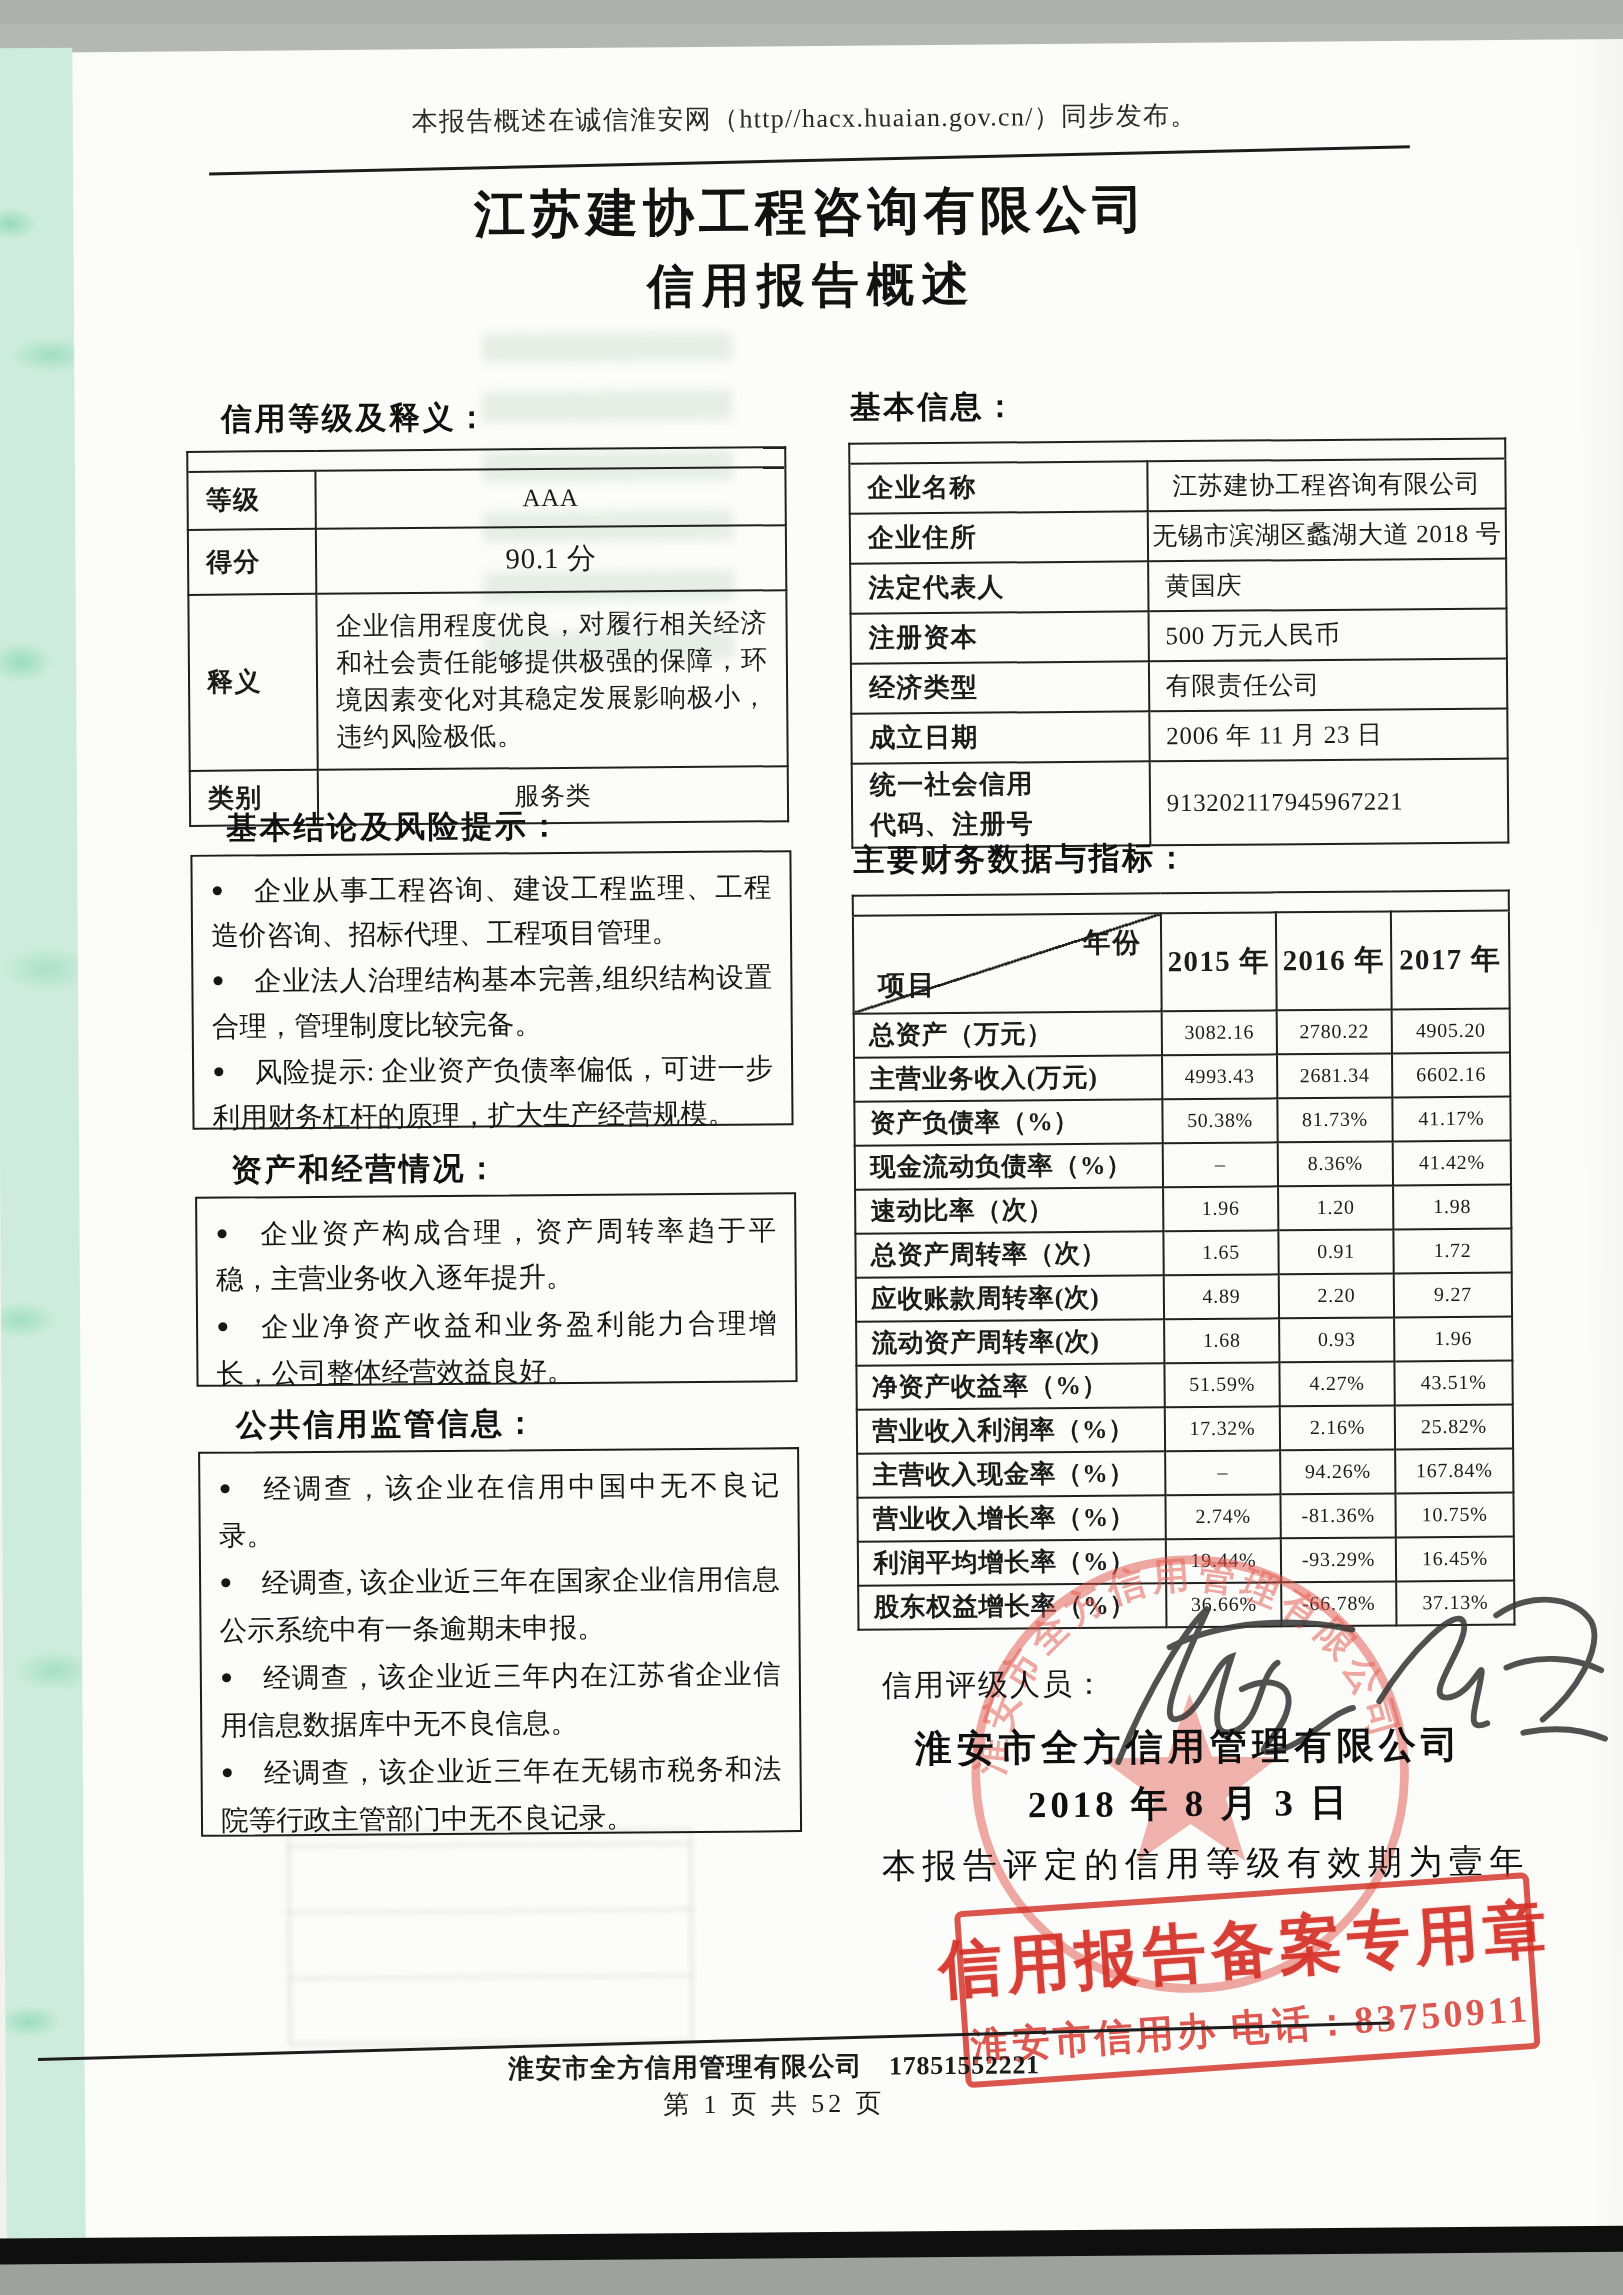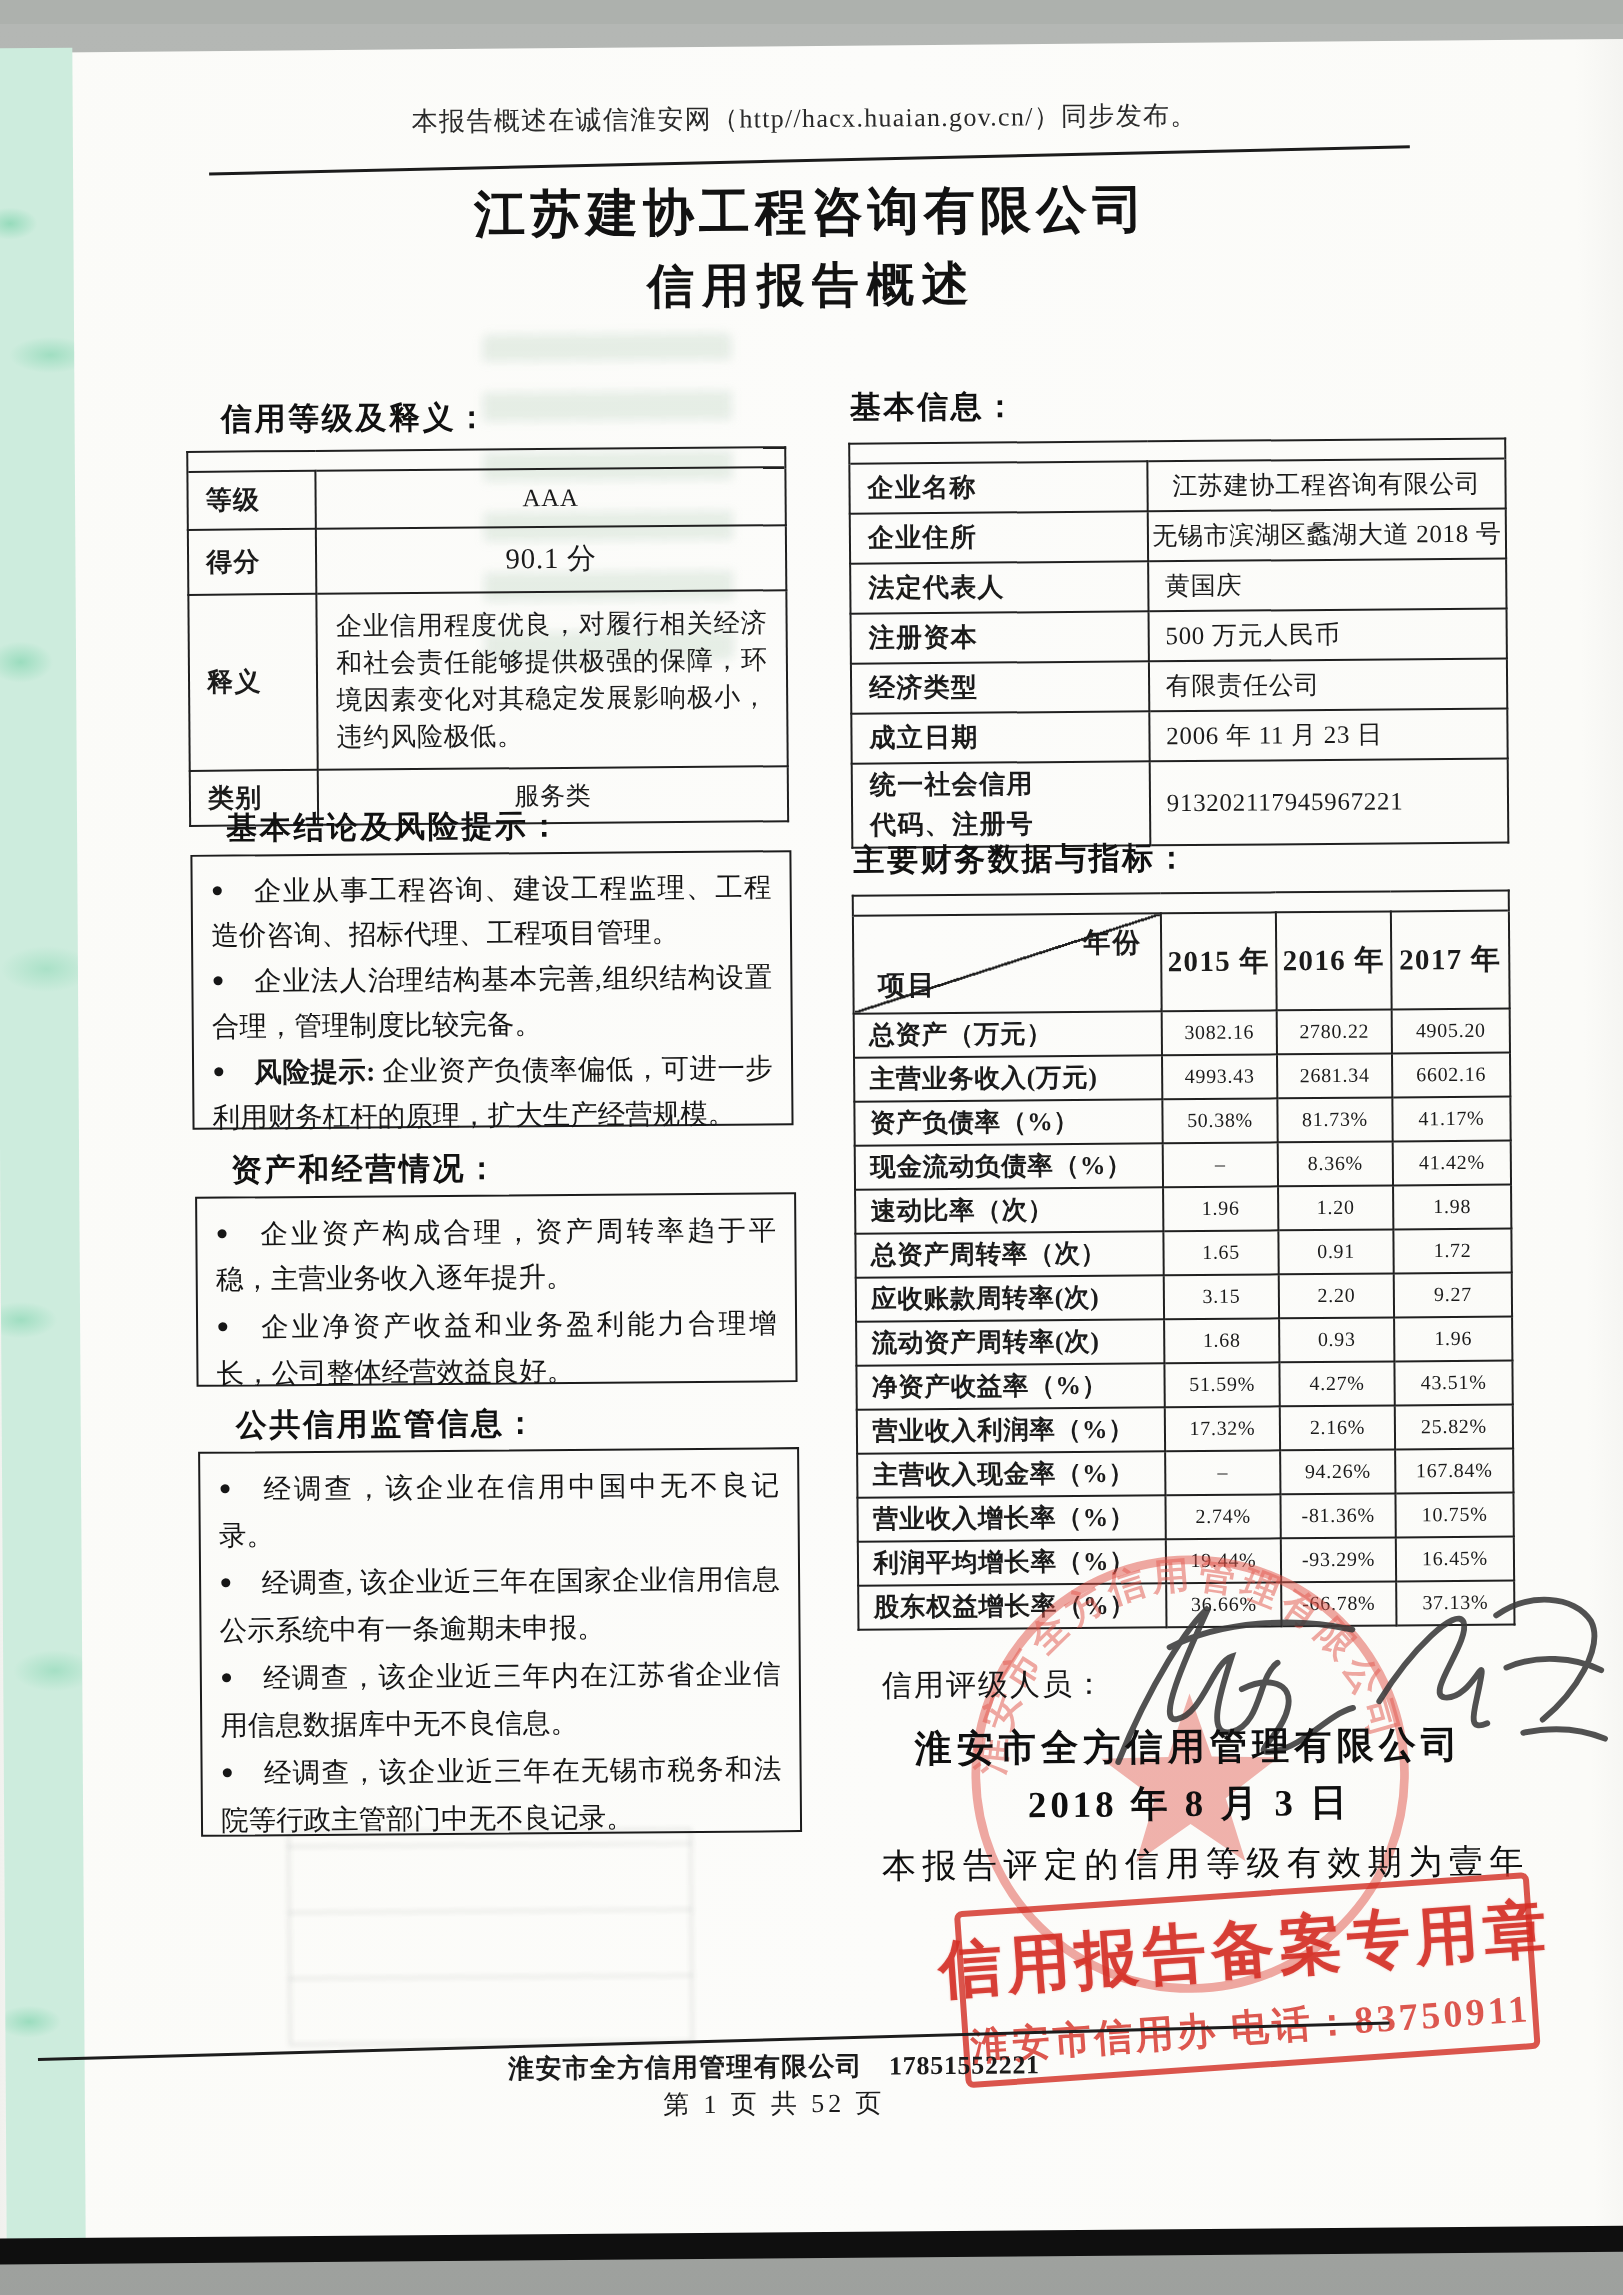--- a/index.html
+++ b/index.html
@@ -35,21 +35,21 @@
   .tbl table{width:100%;height:100%;border:2.6px solid #1c1c1c;}
   tr.spacer td{height:15.7px;border-bottom:1.3px solid #2a2a2a;}
   .lbl{padding-left:17px;font-size:26px;font-weight:600;letter-spacing:1.3px;}
   .val{text-align:center;font-size:25px;letter-spacing:0.7px;}
   .just{padding:13px 18.3px;font-size:26px;line-height:37px;text-align:justify;letter-spacing:0.7px;}
   .pre{white-space:pre-line;line-height:1.55;}
 
   .bbox{position:absolute;border:2.6px solid #1c1c1c;box-sizing:border-box;padding:10.5px 18.3px 0 18.3px;font-size:27.5px;text-align:justify;color:#161616;}
   .bbox p{margin:0;}
   .blt{font-size:21px;margin-right:29px;vertical-align:3.9px;}
-  .bp{font-weight:700;margin-right:6.5px;}
+  .bp{font-weight:400;margin-right:6.5px;}
 
   .corner{position:relative;background:linear-gradient(to bottom right,transparent calc(50% - 1.3px),#1f1f1f calc(50% - 1.3px),#1f1f1f calc(50% + 1.3px),transparent calc(50% + 1.3px));}
   .corner .ct{position:absolute;top:10.5px;right:18.3px;font-size:27.5px;font-weight:600;letter-spacing:2px;}
   .corner .cb{position:absolute;bottom:9.2px;left:23.6px;font-size:27.5px;font-weight:600;letter-spacing:2px;}
   .yh{text-align:center;font-size:29px;font-weight:600;letter-spacing:1.3px;}
   .flbl{padding-left:14.4px;font-size:25.5px;font-weight:600;letter-spacing:0.7px;}
   .fval{text-align:center;font-size:20px;letter-spacing:0.7px;}
 
   .rater{position:absolute;font-size:30px;letter-spacing:2px;color:#151515;}
   .centerline{position:absolute;text-align:center;color:#0f0f0f;}
@@ -231,21 +231,21 @@
           <td class="fval">1.98</td>
         </tr>
         <tr style="height:44px;">
           <td class="flbl">总资产周转率（次）</td>
           <td class="fval">1.65</td>
           <td class="fval">0.91</td>
           <td class="fval">1.72</td>
         </tr>
         <tr style="height:44px;">
           <td class="flbl">应收账款周转率(次)</td>
-          <td class="fval">3.15</td>
+          <td class="fval">4.89</td>
           <td class="fval">2.20</td>
           <td class="fval">9.27</td>
         </tr>
         <tr style="height:44px;">
           <td class="flbl">流动资产周转率(次)</td>
           <td class="fval">1.68</td>
           <td class="fval">0.93</td>
           <td class="fval">1.96</td>
         </tr>
         <tr style="height:44px;">

